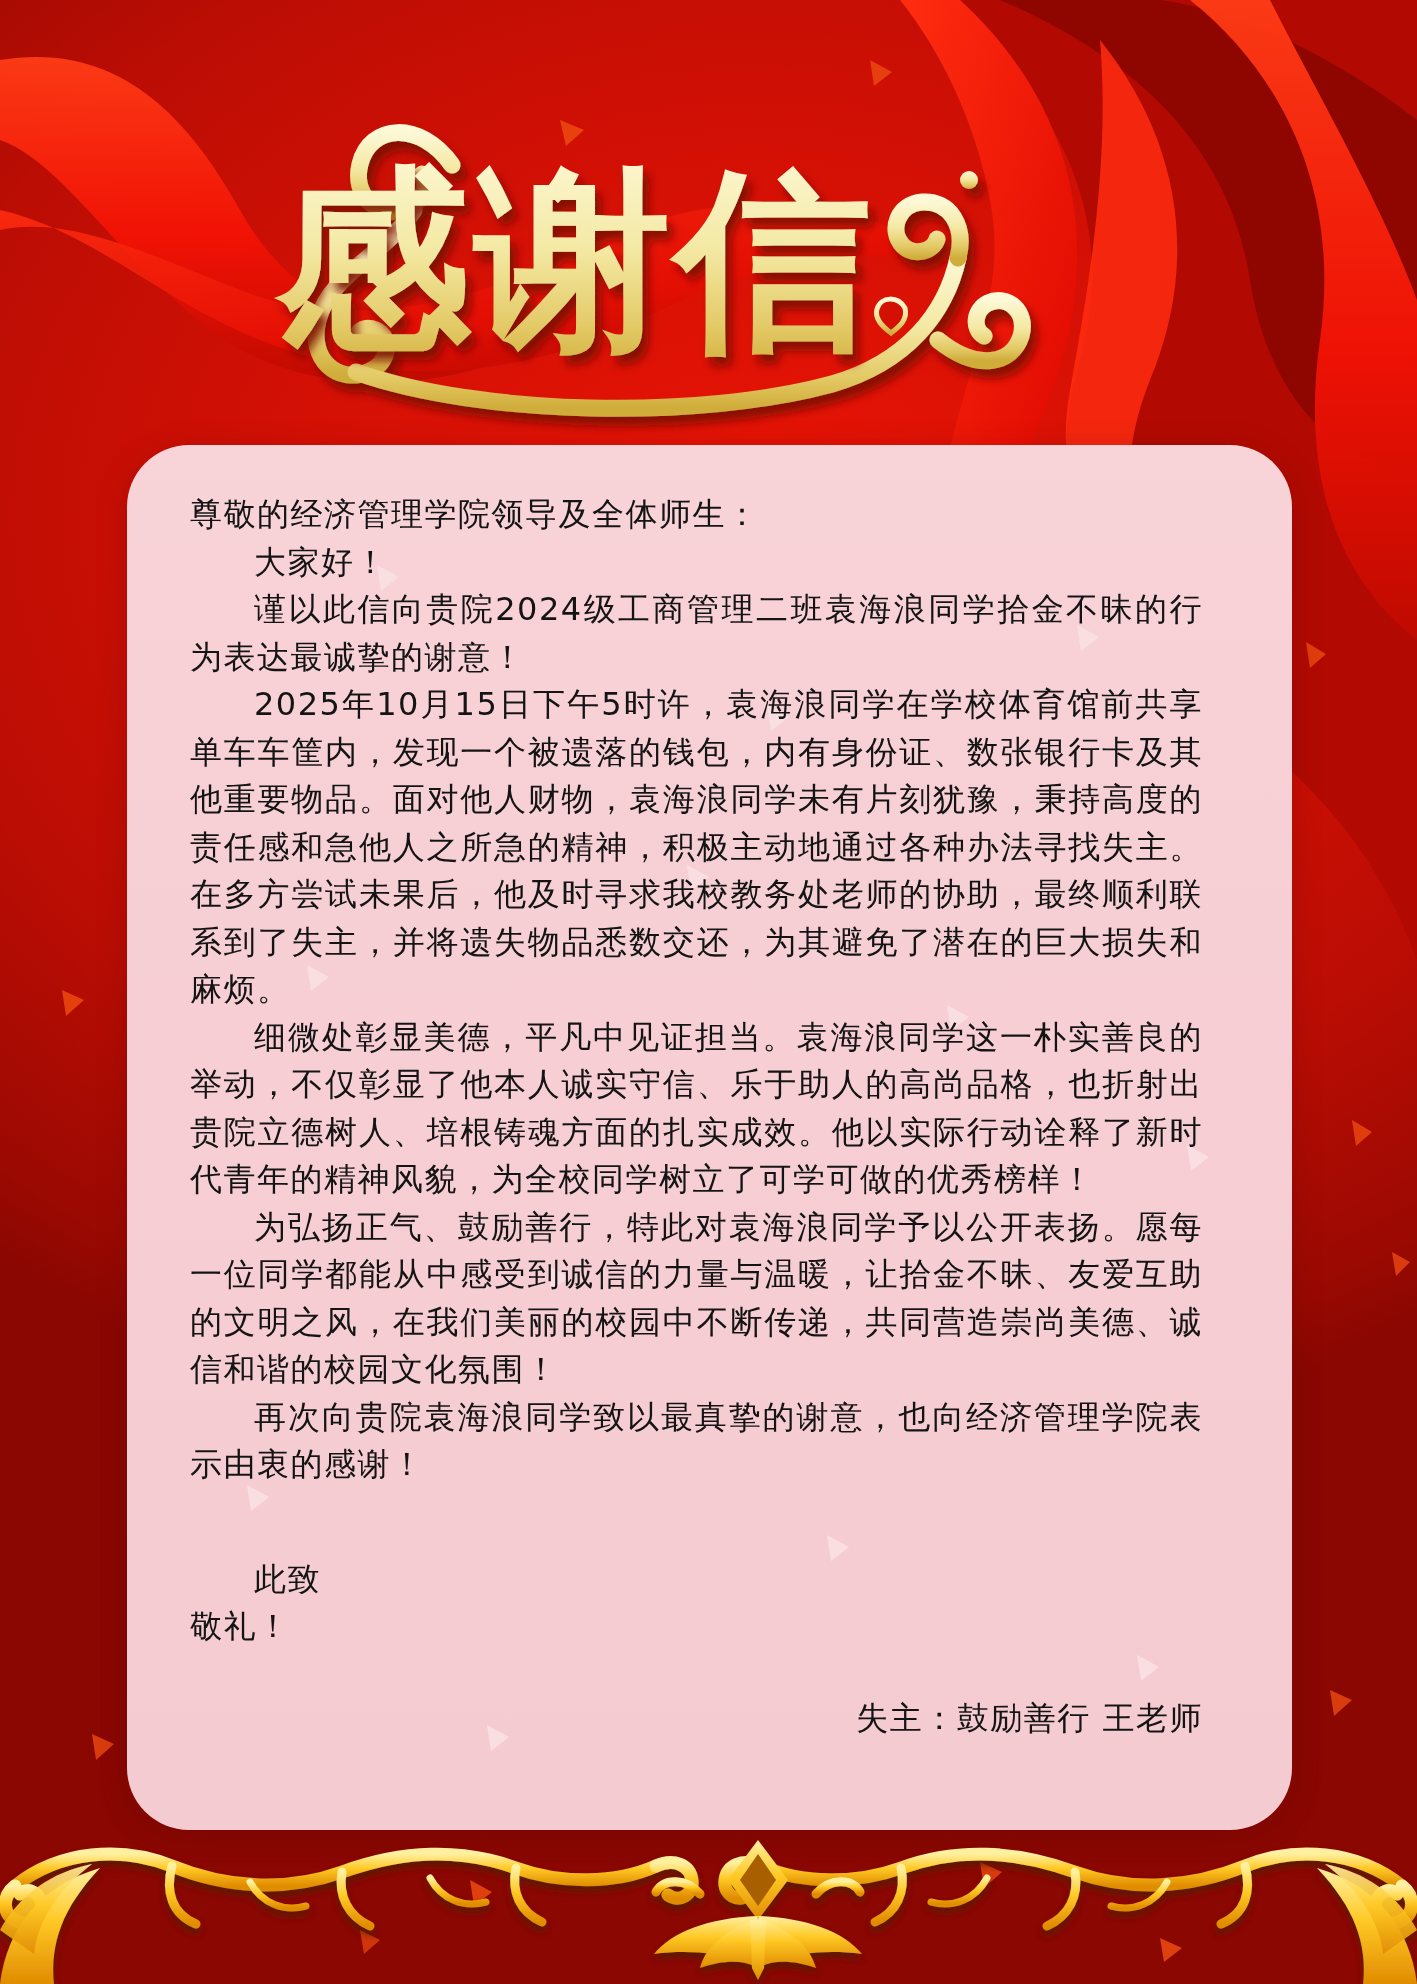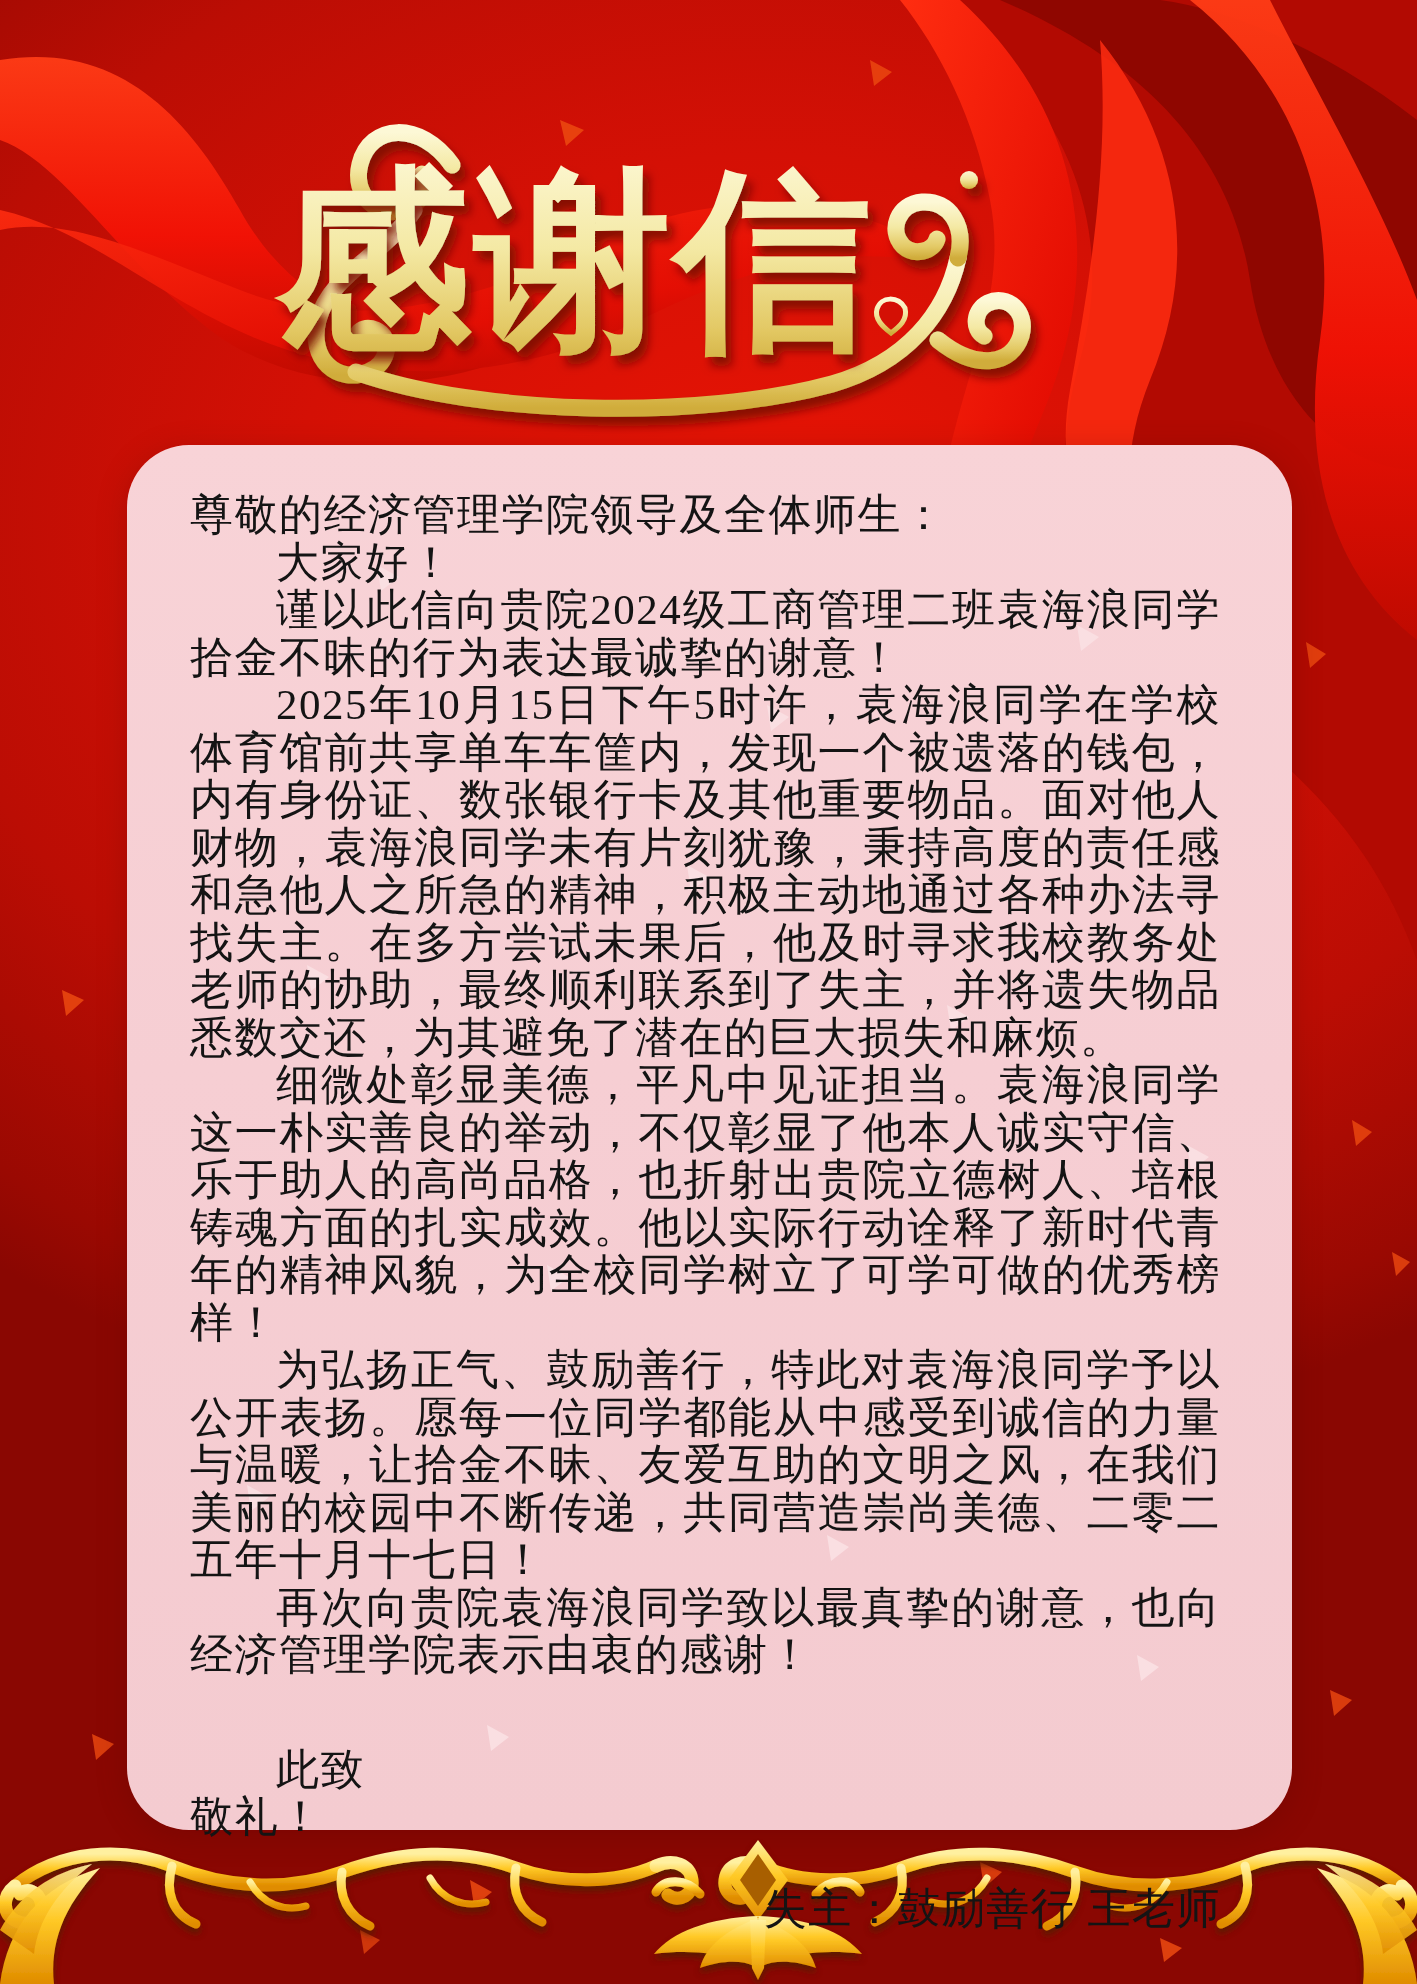--- a/index.html
+++ b/index.html
@@ -14,25 +14,24 @@
   
   .card{
     position:absolute;left:127px;top:445px;width:1165px;height:1385px;
     background:linear-gradient(180deg,#f8d3d7 0%,#f6ced3 45%,#f4cbd0 100%);
     border-radius:62px;
     box-shadow:0 6px 30px rgba(80,0,0,.25);
   }
   .card-texture{position:absolute;left:0;top:0;width:100%;height:100%;border-radius:62px;overflow:hidden;}
   .card-inner{
     position:relative;z-index:1;
-    padding:46px 71px 0 63px;
+    padding:46px 89px 0 63px;
     color:#141414;
-    font-size:43px;line-height:47.5px;letter-spacing:1.5px;
+    font-size:32px;line-height:47.5px;letter-spacing:1.5px;
     text-align:justify;
-    font-family:Liberation Serif, serif;
   }
   .card-inner p{margin:0;}
   .indent{text-indent:2em;}
   .closing{margin-top:67px;}
   .sig{margin-top:40px;text-align:right;line-height:55px;}
   .sig .date{padding-right:12px;}
   
   .title-svg{position:absolute;left:0;top:40px;}
 </style>
 </head>
@@ -136,21 +135,21 @@
         <polygon points="560,420 582,432 564,446"></polygon>
       </g>
     </svg>
 
     <div class="card-inner">
       <p>尊敬的经济管理学院领导及全体师生：</p>
       <p class="indent">大家好！</p>
       <p class="indent">谨以此信向贵院2024级工商管理二班袁海浪同学拾金不昧的行为表达最诚挚的谢意！</p>
       <p class="indent">2025年10月15日下午5时许，袁海浪同学在学校体育馆前共享单车车筐内，发现一个被遗落的钱包，内有身份证、数张银行卡及其他重要物品。面对他人财物，袁海浪同学未有片刻犹豫，秉持高度的责任感和急他人之所急的精神，积极主动地通过各种办法寻找失主。在多方尝试未果后，他及时寻求我校教务处老师的协助，最终顺利联系到了失主，并将遗失物品悉数交还，为其避免了潜在的巨大损失和麻烦。</p>
       <p class="indent">细微处彰显美德，平凡中见证担当。袁海浪同学这一朴实善良的举动，不仅彰显了他本人诚实守信、乐于助人的高尚品格，也折射出贵院立德树人、培根铸魂方面的扎实成效。他以实际行动诠释了新时代青年的精神风貌，为全校同学树立了可学可做的优秀榜样！</p>
-      <p class="indent">为弘扬正气、鼓励善行，特此对袁海浪同学予以公开表扬。愿每一位同学都能从中感受到诚信的力量与温暖，让拾金不昧、友爱互助的文明之风，在我们美丽的校园中不断传递，共同营造崇尚美德、二零二五年十月十七日！</p>
+      <p class="indent">为弘扬正气、鼓励善行，特此对袁海浪同学予以公开表扬。愿每一位同学都能从中感受到诚信的力量与温暖，让拾金不昧、友爱互助的文明之风，在我们美丽的校园中不断传递，共同营造崇尚美德、诚信和谐的校园文化氛围！</p>
       <p class="indent">再次向贵院袁海浪同学致以最真挚的谢意，也向经济管理学院表示由衷的感谢！</p>
 
       <div class="closing">
         <p class="indent">此致</p>
         <p>敬礼！</p>
       </div>
 
       <div class="sig">
         <p>失主：鼓励善行 王老师</p>
       </div>

